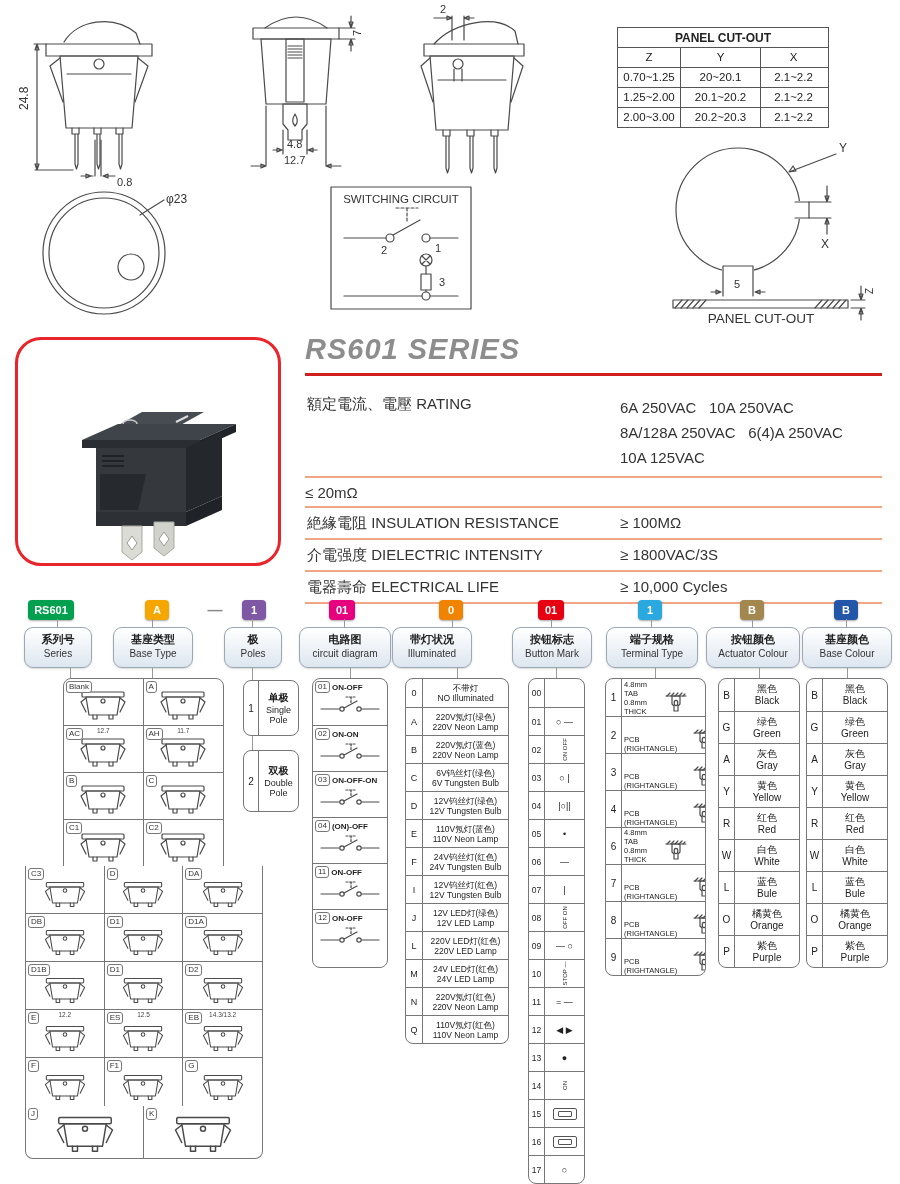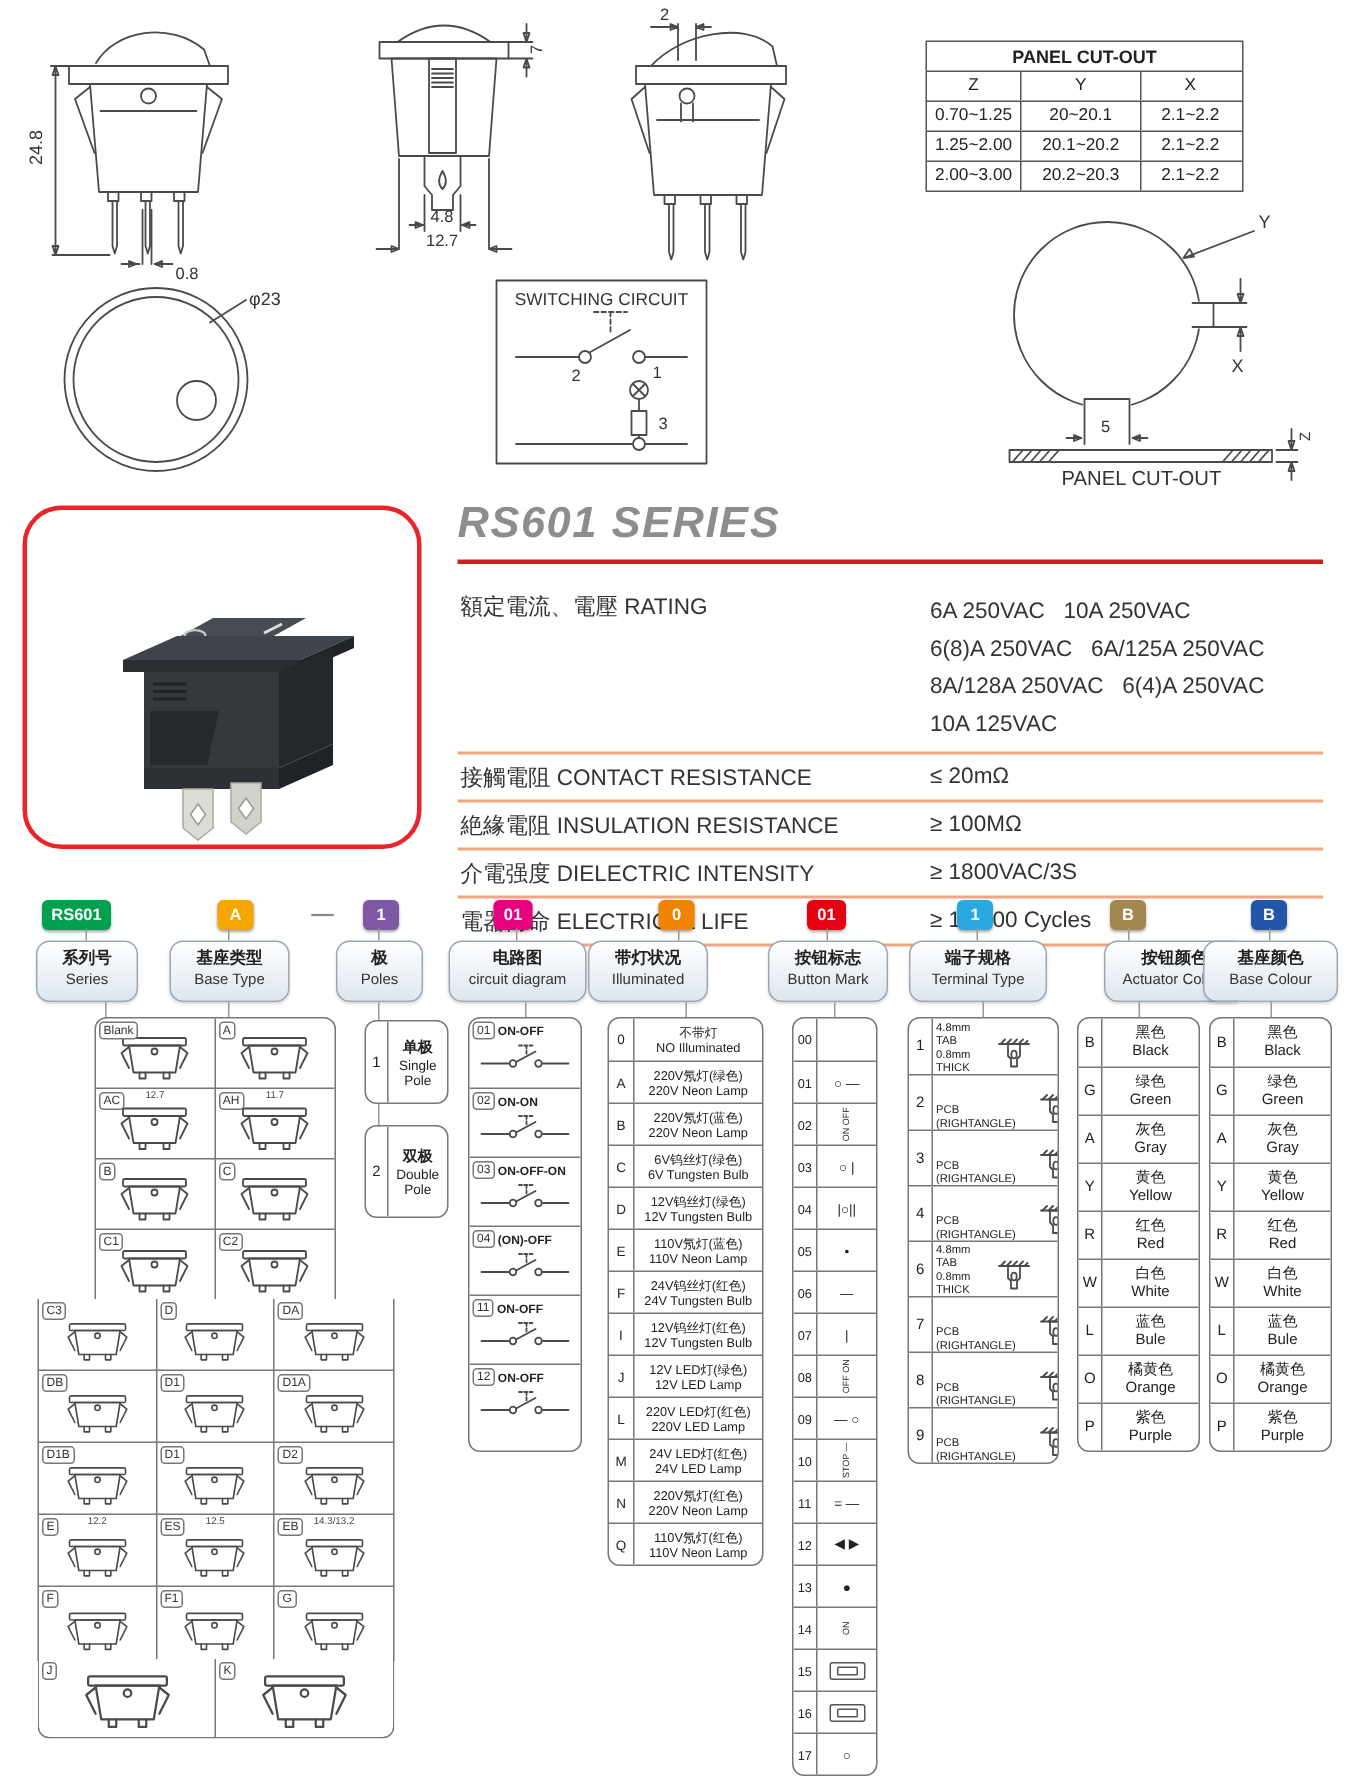--- a/index.html
+++ b/index.html
@@ -46,21 +46,21 @@
 .gbox{position:absolute;top:627px;height:41px;border:1px solid #9aa7b4;border-radius:9px;background:linear-gradient(#ffffff,#dde6ef);text-align:center;padding-top:4px;box-shadow:0 1px 2px rgba(0,0,0,.15)}
 .gbox .zh{display:block;font-size:11px;font-weight:bold;color:#222;line-height:15px}
 .gbox .en{display:block;font-size:10px;color:#333;line-height:13px}
 .gbox:nth-of-type(1){left:24px;width:68px}
 .gbox:nth-of-type(2){left:113px;width:80px}
 .gbox:nth-of-type(3){left:224px;width:58px}
 .gbox:nth-of-type(4){left:299px;width:92px}
 .gbox:nth-of-type(5){left:392px;width:80px}
 .gbox:nth-of-type(6){left:512px;width:80px}
 .gbox:nth-of-type(7){left:606px;width:92px}
-.gbox:nth-of-type(8){left:736px;width:94px}
+.gbox:nth-of-type(8){left:706px;width:94px}
 .gbox:nth-of-type(9){left:802px;width:90px}
 .stub{position:absolute;width:1px;background:#999}
 
 .btsec{position:absolute;display:grid;background:#fff;border:1.5px solid #777}
 #base-sec2{left:63px;top:678px;width:161px;grid-template-columns:1fr 1fr;border-radius:8px 8px 0 0}
 #base-sec3{left:25px;top:866px;width:238px;grid-template-columns:1fr 1fr 1fr;border-top:none}
 #base-jk{left:25px;top:1106px;width:238px;grid-template-columns:1fr 1fr;border-top:none;border-radius:0 0 8px 8px}
 .bt-cell{position:relative;height:47px;border-right:1px solid #777;border-bottom:1px solid #777;display:flex;align-items:flex-end;justify-content:center;padding-bottom:3px}
 #base-sec3 .bt-cell{height:48px}
 #base-jk .bt-cell{height:52px}
@@ -289,28 +289,26 @@
       <polygon points="146,192 151,199 146,206 141,199" fill="#ffffff" stroke="#9a9a94"></polygon>
     </svg>
   </div>
 
   <div id="series-block">
     <div id="series-title">RS601 SERIES</div>
     <div class="ratingrow">
       <div class="speclabel">額定電流、電壓 RATING</div>
       <div class="ratingvals">
           <div class="rline">6A 250VAC   10A 250VAC</div>
-          <div class="rline">6(8)A 250VAC   6A/125A 250VAC</div>
           <div class="rline">8A/128A 250VAC   6(4)A 250VAC</div>
           <div class="rline">10A 125VAC</div>
         </div>
     </div>
     <div>
         <div class="specrow">
-          <div class="speclabel">接觸電阻 CONTACT RESISTANCE</div>
           <div class="specval">≤ 20mΩ</div>
         </div>
         <div class="specrow">
           <div class="speclabel">絶緣電阻 INSULATION RESISTANCE</div>
           <div class="specval">≥ 100MΩ</div>
         </div>
         <div class="specrow">
           <div class="speclabel">介電强度 DIELECTRIC INTENSITY</div>
           <div class="specval">≥ 1800VAC/3S</div>
         </div>

